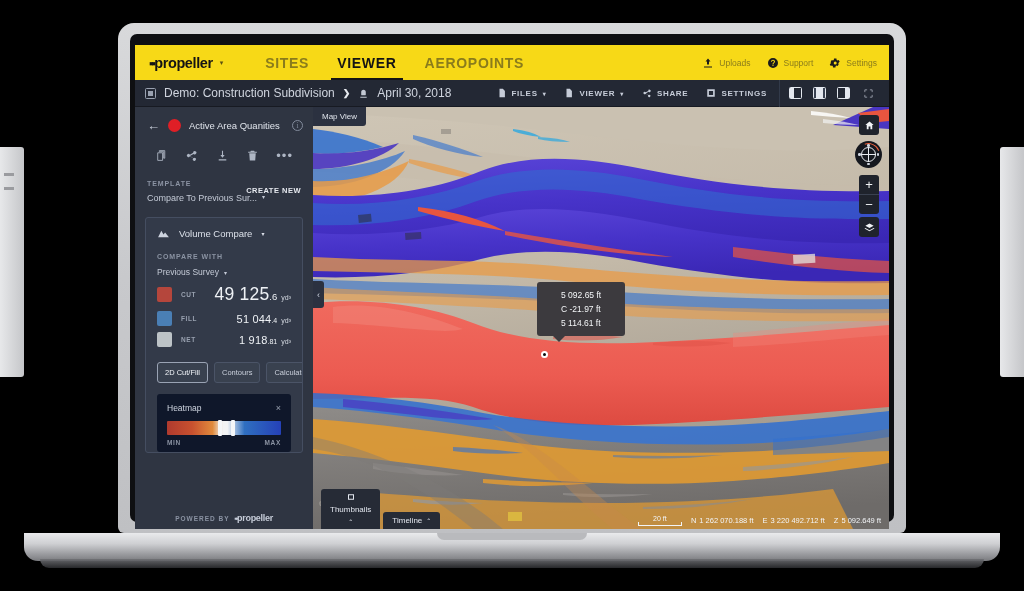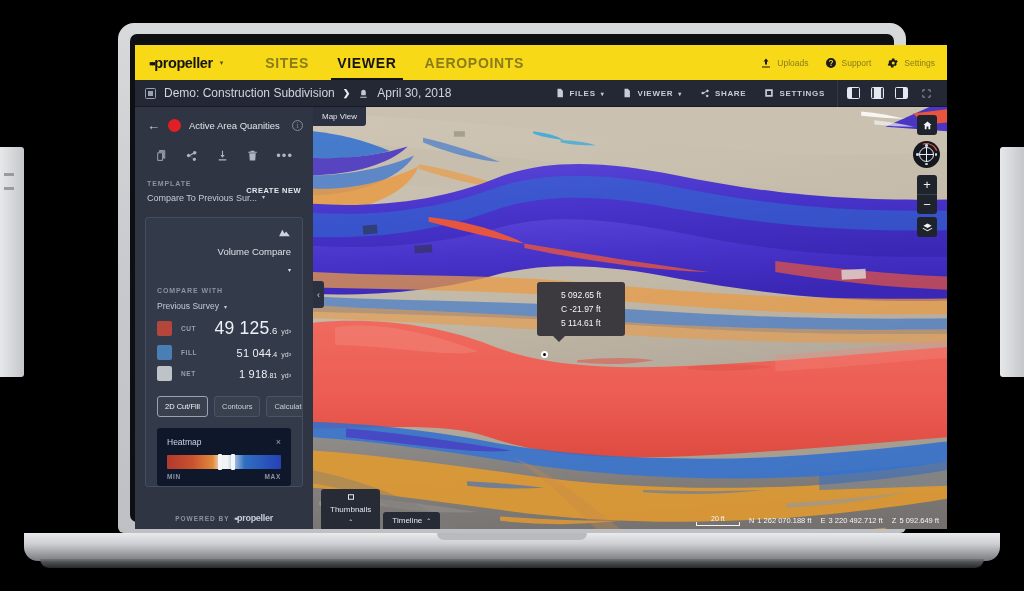--- a/index.html
+++ b/index.html
@@ -45,21 +45,21 @@
   }
   .side-panel.l { left:0; border-radius:0 3px 3px 0; }
   .side-panel.r { right:0; border-radius:3px 0 0 3px; }
   .side-notch {
     position:absolute; width:10px; height:3px; background:#9a9b9f;
   }
 
   
   #app {
     position: absolute; left: 135px; top: 45px;
-    width: 812px; height: 484px;
+    width: 754px; height: 484px;
     background: #2f3542; overflow: hidden;
   }
 
   
   .topnav {
     height: 35px; background: #f7d917;
     display: flex; align-items: center; position: relative;
   }
   .brand {
     display:flex; align-items:center; gap:5px;
@@ -145,21 +145,21 @@
   .tmpl-sel .c { font-size:6px; color:#c4cad6; }
   .create-new {
     position:absolute; right:12px; top:22px;
     font-size:7.5px; font-weight:bold; letter-spacing:.5px; color:#e6e9ef; cursor:pointer;
   }
 
   .card {
     margin:14px 10px 0 10px; border:1px solid #454e61; border-radius:3px;
     background:#333a49; overflow:hidden;
   }
-  .card-head { display:flex; align-items:flex-end; gap:9px; padding:10px 11px;flex-direction:column; }
+  .card-head { display:flex; align-items:center; gap:9px; padding:10px 11px; }
   .card-head .mtn svg { width:13px; height:9px; fill:#cdd3de; display:block;}
   .card-head .t { font-size:9.5px; color:#dbe0e9; }
   .card-head .c { font-size:6px; color:#dbe0e9; }
 
   .cmp-lbl { font-size:7px; font-weight:bold; letter-spacing:.9px; color:#8b93a3; padding:4px 11px 0 11px; }
   .cmp-sel { display:flex; align-items:center; gap:5px; padding:7px 11px 4px 11px; }
   .cmp-sel .v { font-size:8.5px; color:#c4cad6; }
   .cmp-sel .c { font-size:6px; color:#c4cad6; }
 
   .metric { display:flex; align-items:center; padding:3px 11px; gap:9px; }

